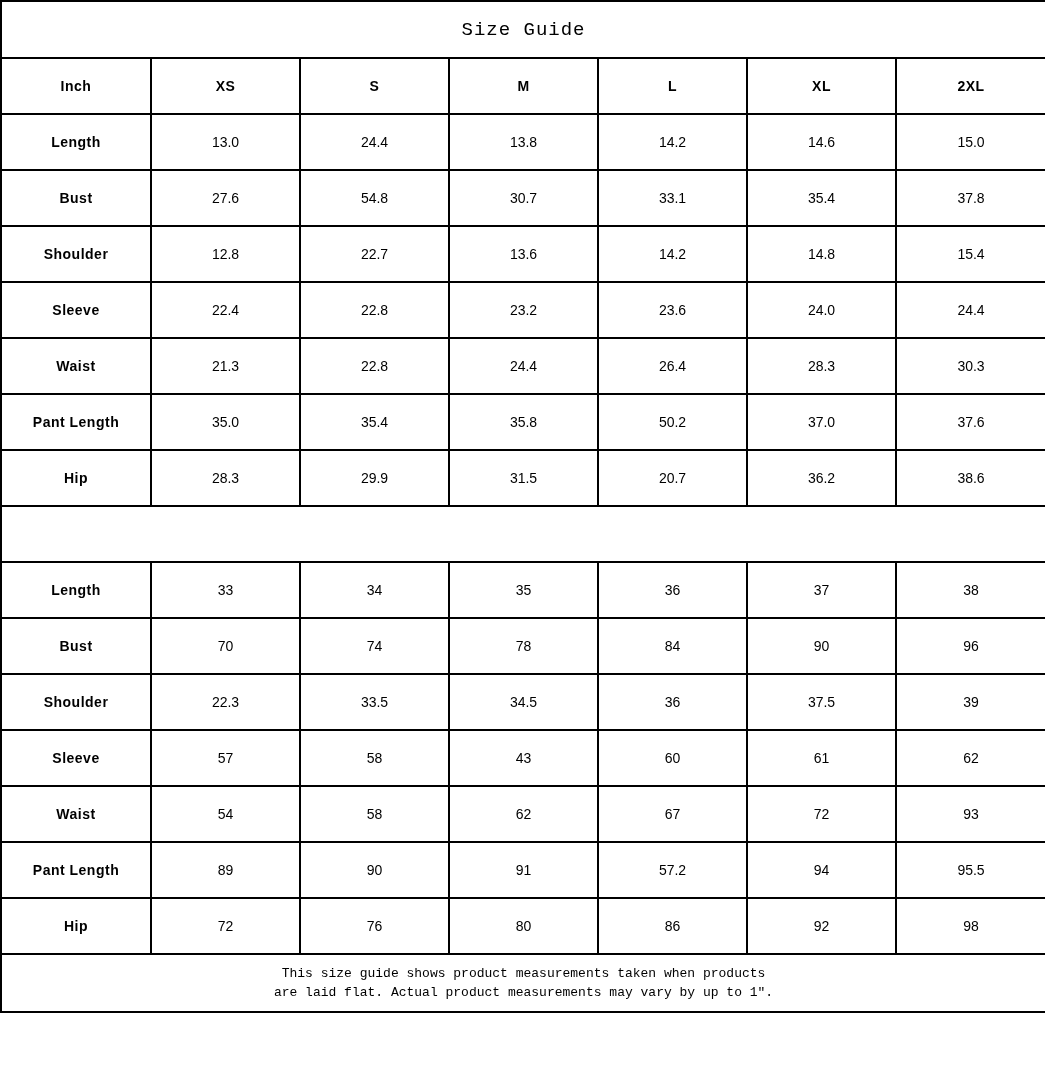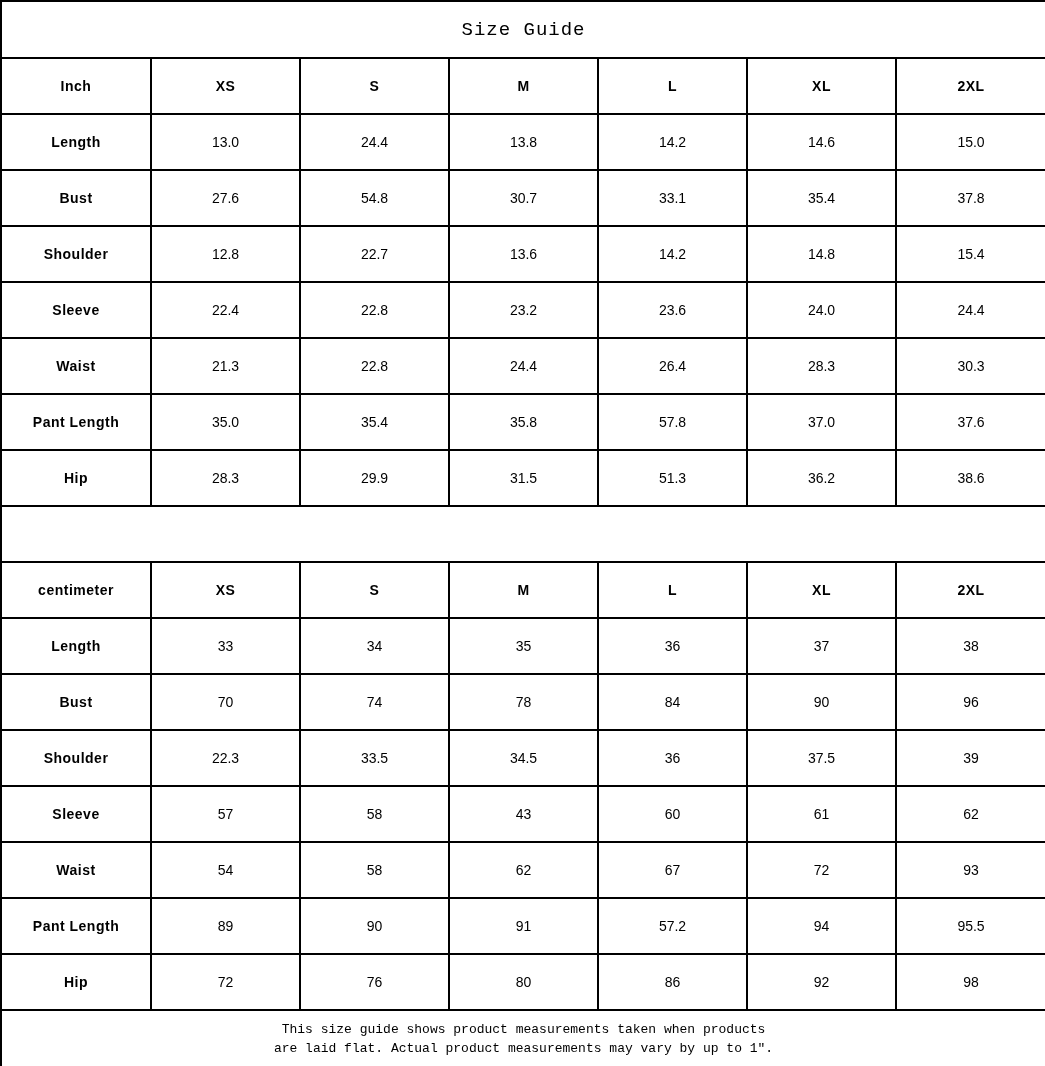--- a/index.html
+++ b/index.html
@@ -130,51 +130,42 @@
           <td class="value-cell">24.4</td>
           <td class="value-cell">26.4</td>
           <td class="value-cell">28.3</td>
           <td class="value-cell">30.3</td>
         </tr>
         <tr class="r">
           <td class="label-cell">Pant Length</td>
           <td class="value-cell">35.0</td>
           <td class="value-cell">35.4</td>
           <td class="value-cell">35.8</td>
-          <td class="value-cell">57.8</td>
+          <td class="value-cell">50.2</td>
           <td class="value-cell">37.0</td>
           <td class="value-cell">37.6</td>
         </tr>
         <tr class="r">
           <td class="label-cell">Hip</td>
           <td class="value-cell">28.3</td>
           <td class="value-cell">29.9</td>
           <td class="value-cell">31.5</td>
-          <td class="value-cell">51.3</td>
+          <td class="value-cell">20.7</td>
           <td class="value-cell">36.2</td>
           <td class="value-cell">38.6</td>
         </tr>
       </tbody>
 
     <tbody>
       <tr class="gap-row">
         <td colspan="7"></td>
       </tr>
     </tbody>
 
     <tbody>
-        <tr class="r">
-          <td class="label-cell">centimeter</td>
-          <td class="label-cell">XS</td>
-          <td class="label-cell">S</td>
-          <td class="label-cell">M</td>
-          <td class="label-cell">L</td>
-          <td class="label-cell">XL</td>
-          <td class="label-cell">2XL</td>
-        </tr>
         <tr class="r">
           <td class="label-cell">Length</td>
           <td class="value-cell">33</td>
           <td class="value-cell">34</td>
           <td class="value-cell">35</td>
           <td class="value-cell">36</td>
           <td class="value-cell">37</td>
           <td class="value-cell">38</td>
         </tr>
         <tr class="r">

